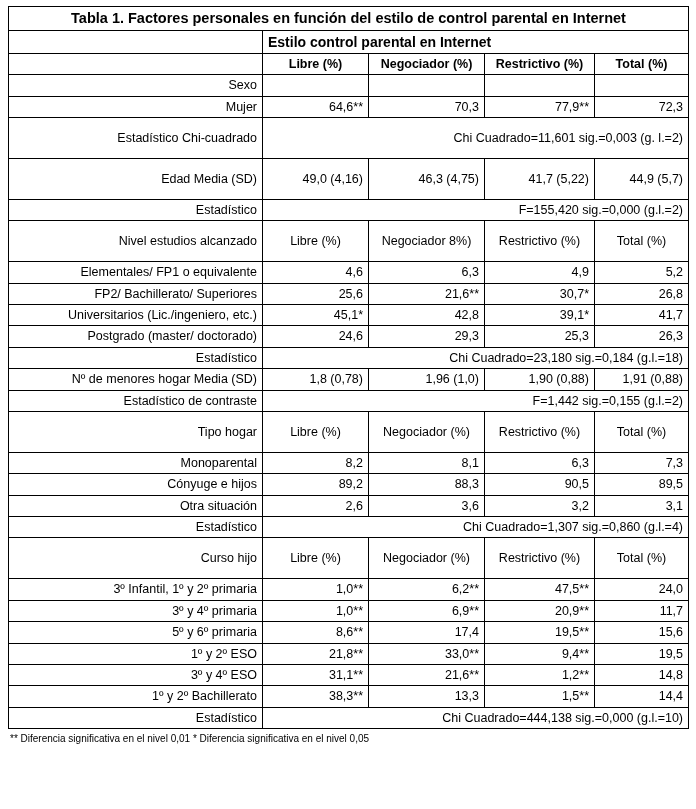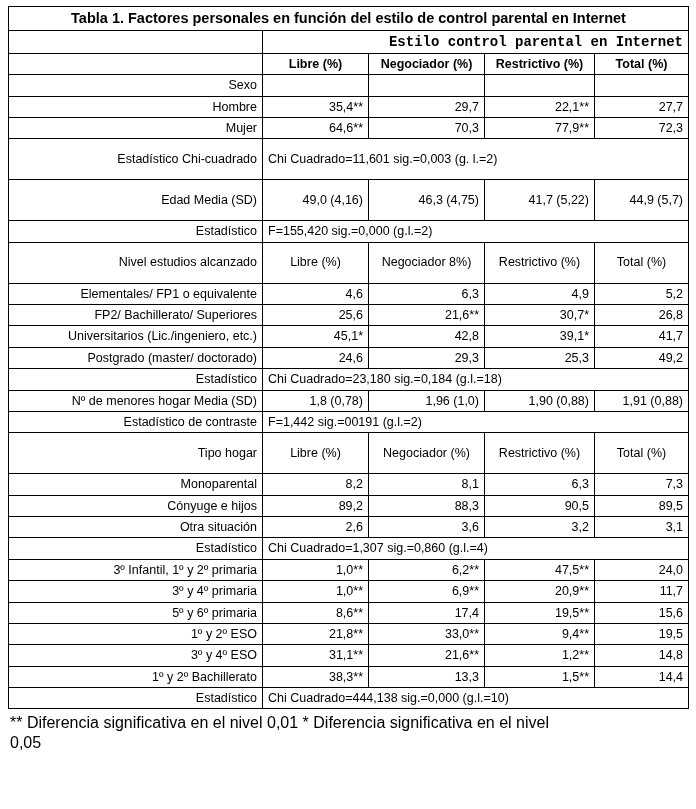--- a/index.html
+++ b/index.html
@@ -29,53 +29,52 @@
     vertical-align: middle;
     line-height: 1.15;
   }
   .title-cell {
     text-align: center;
     font-weight: bold;
     font-size: 14.5px;
     padding: 6px 4px;
   }
   .grp-head {
-    text-align: right;
+    text-align: left;
     font-weight: bold;
     font-size: 14px;
     padding: 4px;
-    font-family: Liberation Mono, monospace;
   }
   .col-head {
     text-align: center;
     font-weight: bold;
     font-size: 12.5px;
     padding: 4px 3px;
   }
   .lbl {
     text-align: right;
   }
   .num {
     text-align: right;
   }
   .ctr {
     text-align: center;
   }
   .blank {
     border: 1px solid #000000;
   }
   .stat {
-    text-align: left;
+    text-align: right;
   }
   .sub-head td {
     font-weight: normal;
     margin-top: 16px;
   }
   .footnote {
-    font-size: 16px;
+    font-size: 10px;
     padding: 4px 2px 0 2px;
     line-height: 1.2;
   }
   .tall td {
     height: 34px;
   }
   .wrap {
     white-space: normal;
   }
 </style>
@@ -108,27 +107,20 @@
       </tr>
 
       <tr>
         <td class="lbl">Sexo</td>
         <td class="num"></td>
         <td class="num"></td>
         <td class="num"></td>
         <td class="num"></td>
       </tr>
       <tr>
-        <td class="lbl">Hombre</td>
-        <td class="num">35,4**</td>
-        <td class="num">29,7</td>
-        <td class="num">22,1**</td>
-        <td class="num">27,7</td>
-      </tr>
-      <tr>
         <td class="lbl">Mujer</td>
         <td class="num">64,6**</td>
         <td class="num">70,3</td>
         <td class="num">77,9**</td>
         <td class="num">72,3</td>
       </tr>
       <tr class="tall">
         <td class="lbl">Estadístico Chi-cuadrado</td>
         <td class="stat" colspan="4">Chi Cuadrado=11,601 sig.=0,003 (g. l.=2)</td>
       </tr>
@@ -171,37 +163,37 @@
         <td class="num">45,1*</td>
         <td class="num">42,8</td>
         <td class="num">39,1*</td>
         <td class="num">41,7</td>
       </tr>
       <tr>
         <td class="lbl">Postgrado (master/ doctorado)</td>
         <td class="num">24,6</td>
         <td class="num">29,3</td>
         <td class="num">25,3</td>
-        <td class="num">49,2</td>
+        <td class="num">26,3</td>
       </tr>
       <tr>
         <td class="lbl">Estadístico</td>
         <td class="stat" colspan="4">Chi Cuadrado=23,180 sig.=0,184 (g.l.=18)</td>
       </tr>
 
       <tr>
         <td class="lbl">Nº de menores hogar Media (SD)</td>
         <td class="num">1,8 (0,78)</td>
         <td class="num">1,96 (1,0)</td>
         <td class="num">1,90 (0,88)</td>
         <td class="num">1,91 (0,88)</td>
       </tr>
       <tr>
         <td class="lbl">Estadístico de contraste</td>
-        <td class="stat" colspan="4">F=1,442 sig.=00191 (g.l.=2)</td>
+        <td class="stat" colspan="4">F=1,442 sig.=0,155 (g.l.=2)</td>
       </tr>
 
       <tr class="sub-head tall">
         <td class="lbl">Tipo hogar</td>
         <td class="ctr">Libre (%)</td>
         <td class="ctr wrap">Negociador (%)</td>
         <td class="ctr">Restrictivo (%)</td>
         <td class="ctr">Total (%)</td>
       </tr>
       <tr>
@@ -223,20 +215,27 @@
         <td class="num">2,6</td>
         <td class="num">3,6</td>
         <td class="num">3,2</td>
         <td class="num">3,1</td>
       </tr>
       <tr>
         <td class="lbl">Estadístico</td>
         <td class="stat" colspan="4">Chi Cuadrado=1,307 sig.=0,860 (g.l.=4)</td>
       </tr>
 
+      <tr class="sub-head tall">
+        <td class="lbl">Curso hijo</td>
+        <td class="ctr">Libre (%)</td>
+        <td class="ctr wrap">Negociador (%)</td>
+        <td class="ctr">Restrictivo (%)</td>
+        <td class="ctr">Total (%)</td>
+      </tr>
       <tr>
         <td class="lbl">3º Infantil, 1º y 2º primaria</td>
         <td class="num">1,0**</td>
         <td class="num">6,2**</td>
         <td class="num">47,5**</td>
         <td class="num">24,0</td>
       </tr>
       <tr>
         <td class="lbl">3º y 4º primaria</td>
         <td class="num">1,0**</td>

